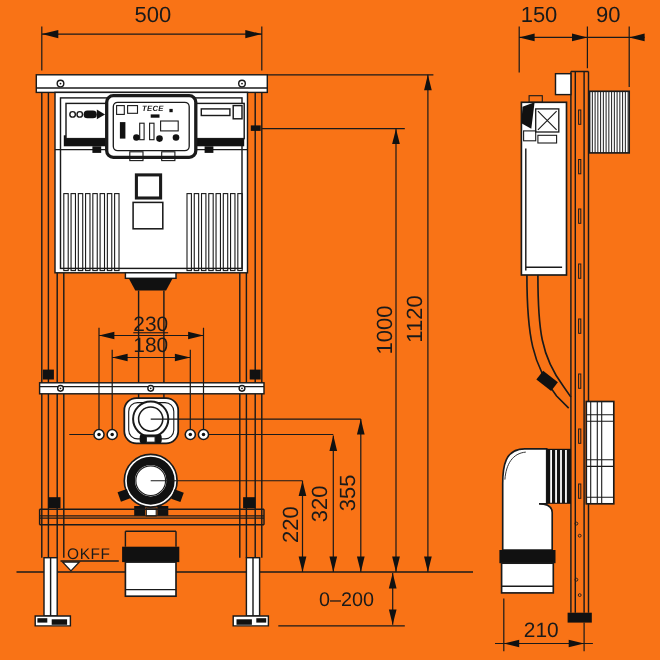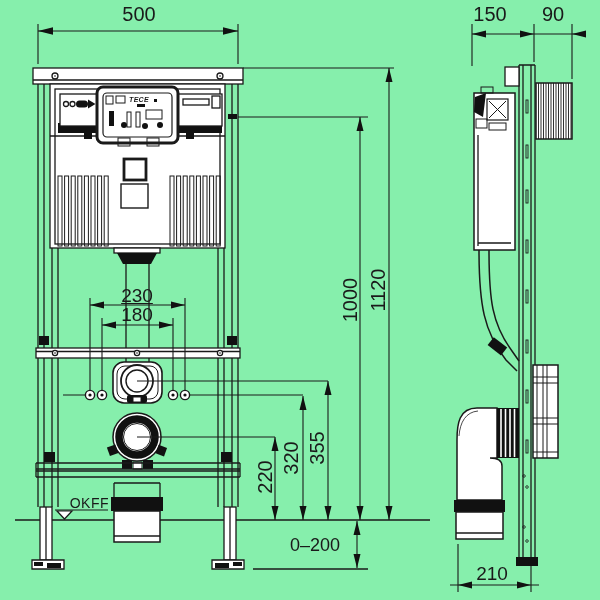--- a/index.html
+++ b/index.html
@@ -1,22 +1,22 @@
 <!DOCTYPE html>
 <html><head>
 <meta charset="utf-8">
 <style>
   html,body{margin:0;padding:0;background:#fff;}
-  .sheet{position:relative;width:600px;height:600px;background:#86efac;overflow:hidden;
+  .sheet{position:relative;width:600px;height:600px;background:#f97316;overflow:hidden;
          font-family:"Liberation Sans", sans-serif;color:#1a1a1a;}
   .sheet svg{position:absolute;left:0;top:0;}
   .lbl{position:absolute;text-align:center;font-size:20px;line-height:1;color:#1a1a1a;white-space:nowrap;}
   .lbl.v{transform:rotate(-90deg);transform-origin:center;}
   .lbl.small{font-size:18px;}
-  .lbl.okff{font-size:14px;letter-spacing:0.5px;text-align:right;}
+  .lbl.okff{font-size:14px;letter-spacing:0.5px;text-align:left;}
   .lbl.brand{font-size:7px;font-weight:bold;font-style:italic;letter-spacing:0.3px;}
 </style>
 </head>
 <body>
 
 <div class="sheet">
 <svg width="600" height="600" viewBox="0 0 600 600" fill="none" stroke="#1a1a1a" stroke-width="1.3" stroke-linecap="butt">
 
   <g>
 

